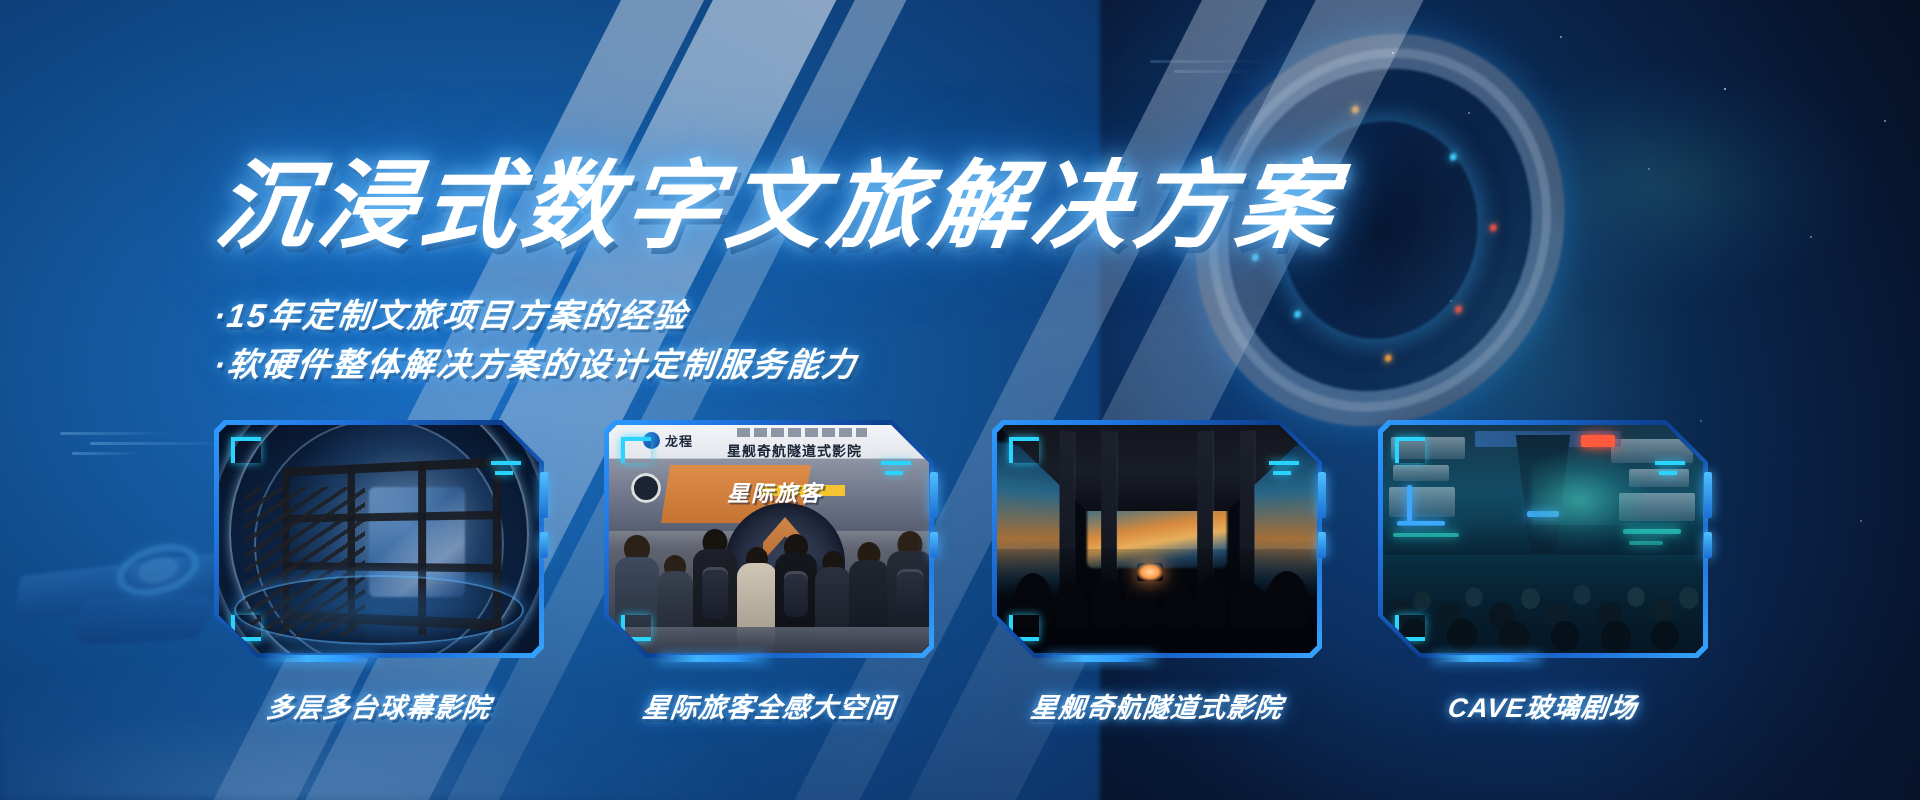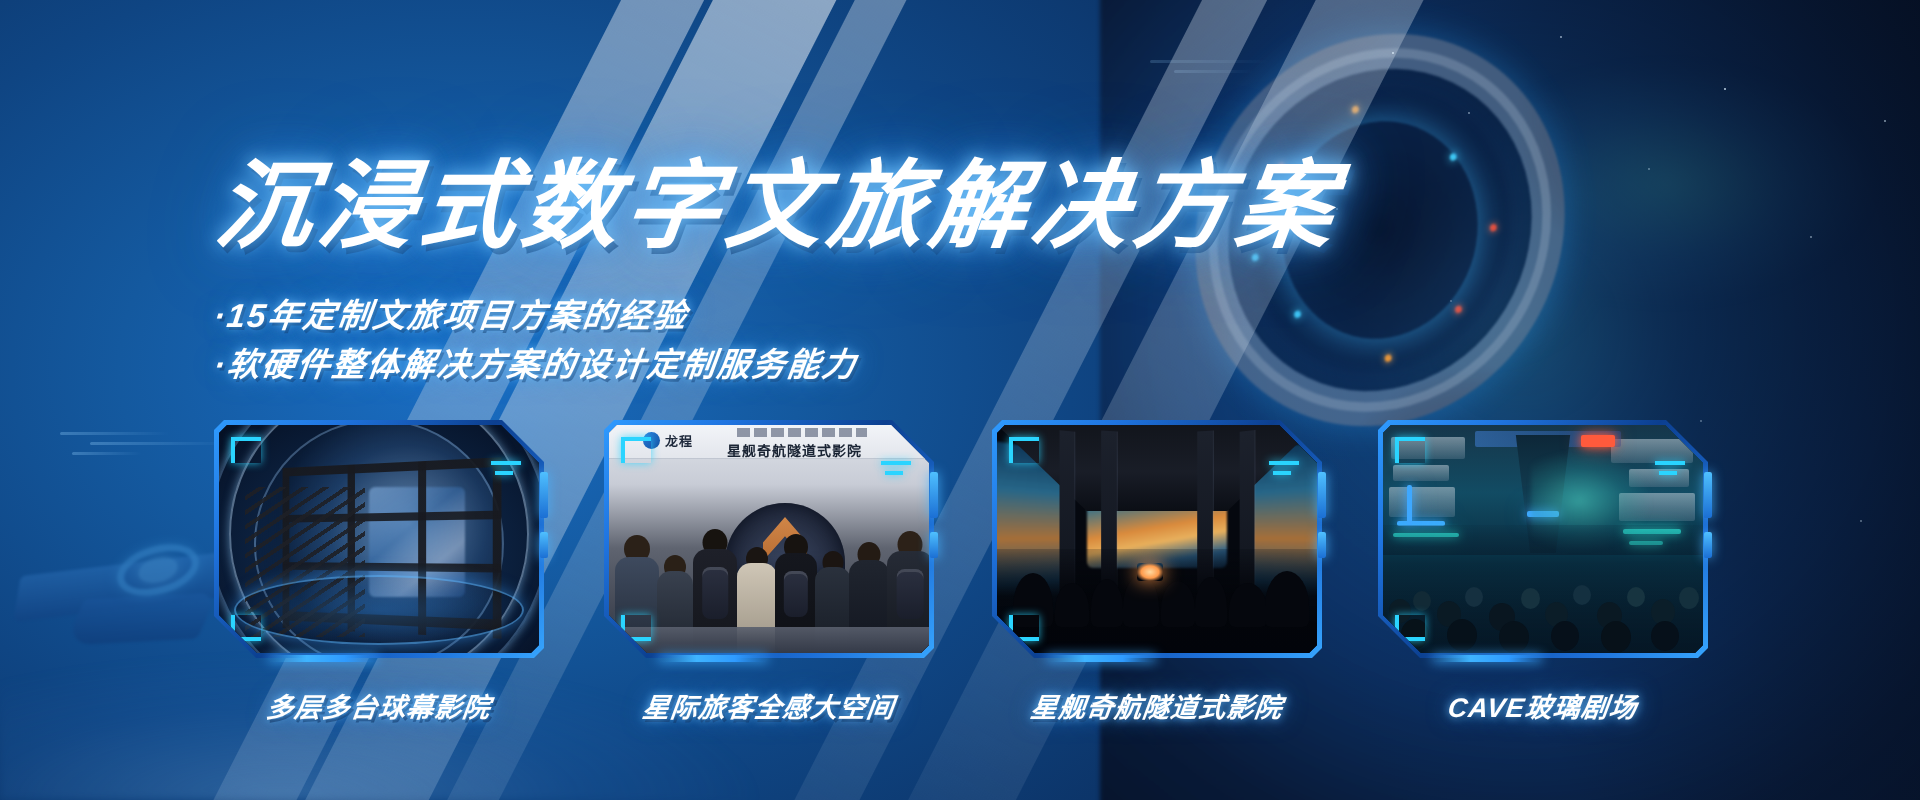--- a/index.html
+++ b/index.html
@@ -630,20 +630,26 @@
 
       <div class="card c1">
         <div class="frame"></div>
         <div class="frame-inner">
           <div class="photo ph2">
             <div class="banner-top"></div>
             <div class="logo-mark"></div>
             <div class="logo-txt">龙程</div>
             <div class="hdr-small"></div>
             <div class="hdr-big">星舰奇航隧道式影院</div>
+            <div class="wall">
+              <div class="orange"></div>
+              <div class="yellowband"></div>
+              <div class="badge"></div>
+              <div class="title2">星际旅客</div>
+            </div>
             <div class="portal">
                 <div class="chev"></div>
               </div>
             <div class="crowd">
               <div class="person" style="left:6px;  width:44px; height:104px;">
                 <div class="head" style="width:26px;height:28px;top:-14px;background:#2b2118"></div>
                 <div class="body" style="height:96px;background:linear-gradient(180deg,#3e4a5e,#232b38)"></div>
               </div>
               <div class="person" style="left:48px; width:36px; height:88px;">
                 <div class="head" style="width:22px;height:24px;top:-10px;background:#2a2017"></div>

